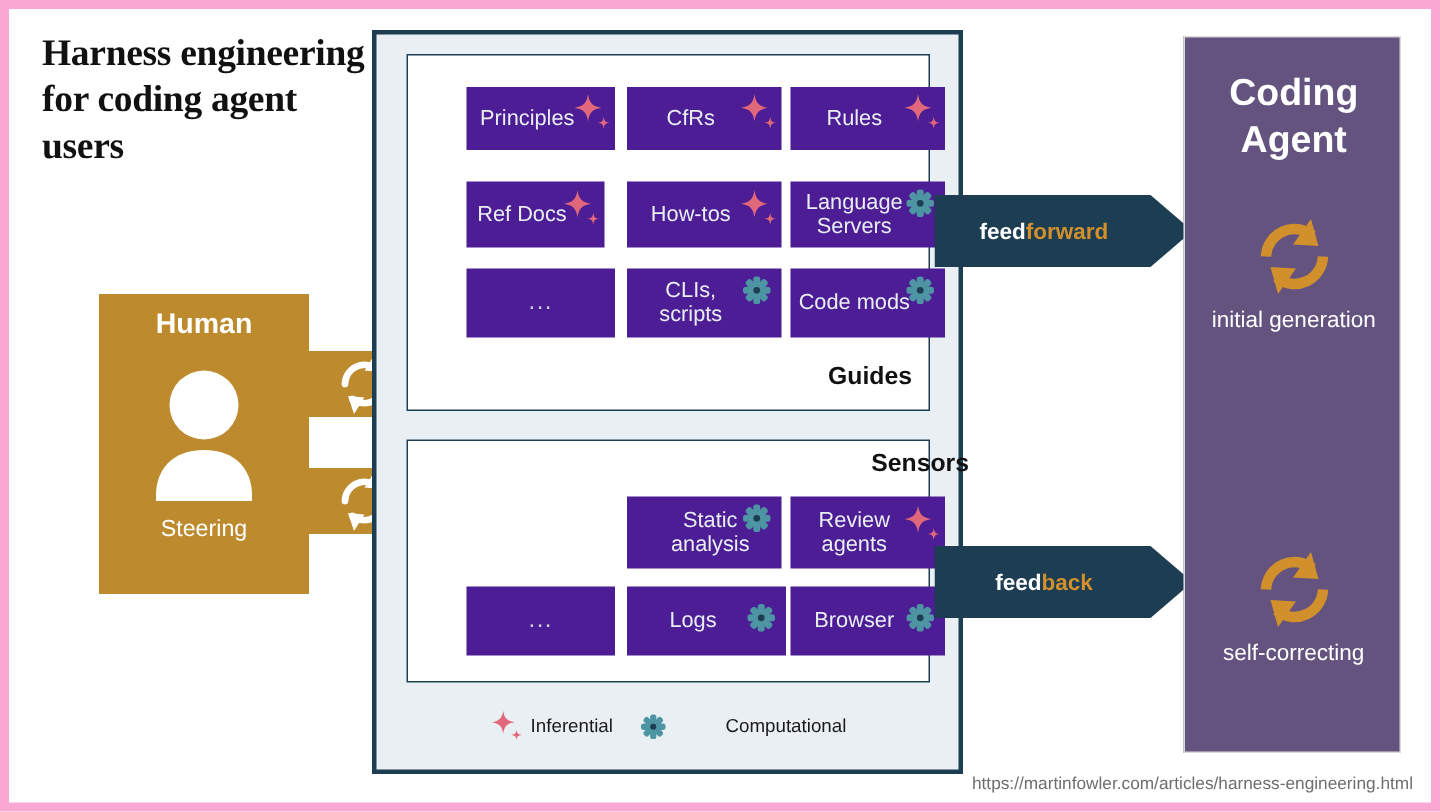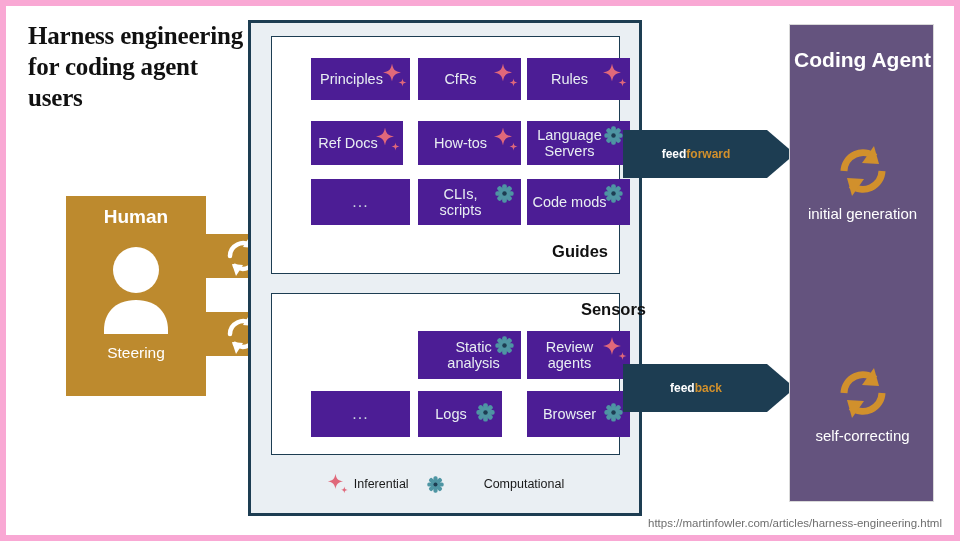--- a/index.html
+++ b/index.html
@@ -79,33 +79,33 @@
   #legend .lg-item + .lg-item{margin-left:9px;gap:40px;}
 
   
   .feed{position:absolute;height:48px;}
   #feedforward{left:617px;top:124px;width:172px;}
   #feedback{left:617px;top:358px;width:172px;}
   .feed svg{position:absolute;left:0;top:0;}
   .feed .feed-text{
     position:absolute;left:0;top:0;width:146px;height:48px;
     display:flex;align-items:center;justify-content:center;
-    font-size:12px;font-weight:bold;white-space:nowrap;
+    font-size:15px;font-weight:bold;white-space:nowrap;
   }
   .feed .w{color:#ffffff;}
   .feed .o{color:#d1902c;}
 
   
   #agent{
     position:absolute;left:783px;top:18px;width:145px;height:478px;
     background:#64537e;border:1px solid #d9d9d9;box-sizing:border-box;
   }
   #agent-title{
     position:absolute;left:0;top:22px;width:145px;text-align:center;
-    color:#ffffff;font-size:21px;font-weight:bold;line-height:1.25;
+    color:#ffffff;font-size:25px;font-weight:bold;line-height:1.25;
   }
   .agent-stage{position:absolute;left:0;width:145px;text-align:center;}
   #stage-initial{top:118px;}
   #stage-self{top:340px;}
   .agent-stage .loop{display:block;margin:0 auto 6px;}
   .agent-stage .stage-label{
     color:#ffffff;font-size:15px;line-height:1.25;display:block;
   }
 
   
@@ -266,21 +266,21 @@
       <div class="tile badge-top" style="left: 497px; top: 325px; width: 103px; height: 48px;">
         <span class="tile-text" style="margin-right: 18px;">Review agents</span>
         <span class="badge" style="right: 2px;"><svg width="26" height="26" viewBox="0 0 26 26">
             <path d="M10 1 C11 7 13 9 19 10 C13 11 11 13 10 19 C9 13 7 11 1 10 C7 9 9 7 10 1 Z" fill="#e0687a"></path>
             <path d="M20.5 16 C21 19 21.5 19.5 24.5 20 C21.5 20.5 21 21 20.5 24 C20 21 19.5 20.5 16.5 20 C19.5 19.5 20 19 20.5 16 Z" fill="#e0687a"></path>
           </svg></span>
       </div>
       <div class="tile empty" style="left: 281px; top: 385px; width: 99px; height: 46px;">
         <span class="tile-text">...</span>
       </div>
-      <div class="tile badge-mid" style="left: 388px; top: 385px; width: 84px; height: 46px;">
+      <div class="tile badge-mid" style="left: 388px; top: 385px; width: 106px; height: 46px;">
         <span class="tile-text" style="margin-right: 18px;">Logs</span>
         <span class="badge" style="right: 7px;"><svg width="19" height="19" viewBox="0 0 22 22">
             <rect x="8.3" y="0.4" width="5.4" height="6.2" rx="2.2" fill="#4e95a3" transform="rotate(0 11 11)"></rect>
             <rect x="8.3" y="0.4" width="5.4" height="6.2" rx="2.2" fill="#4e95a3" transform="rotate(45 11 11)"></rect>
             <rect x="8.3" y="0.4" width="5.4" height="6.2" rx="2.2" fill="#4e95a3" transform="rotate(90 11 11)"></rect>
             <rect x="8.3" y="0.4" width="5.4" height="6.2" rx="2.2" fill="#4e95a3" transform="rotate(135 11 11)"></rect>
             <rect x="8.3" y="0.4" width="5.4" height="6.2" rx="2.2" fill="#4e95a3" transform="rotate(180 11 11)"></rect>
             <rect x="8.3" y="0.4" width="5.4" height="6.2" rx="2.2" fill="#4e95a3" transform="rotate(225 11 11)"></rect>
             <rect x="8.3" y="0.4" width="5.4" height="6.2" rx="2.2" fill="#4e95a3" transform="rotate(270 11 11)"></rect>
             <rect x="8.3" y="0.4" width="5.4" height="6.2" rx="2.2" fill="#4e95a3" transform="rotate(315 11 11)"></rect>

